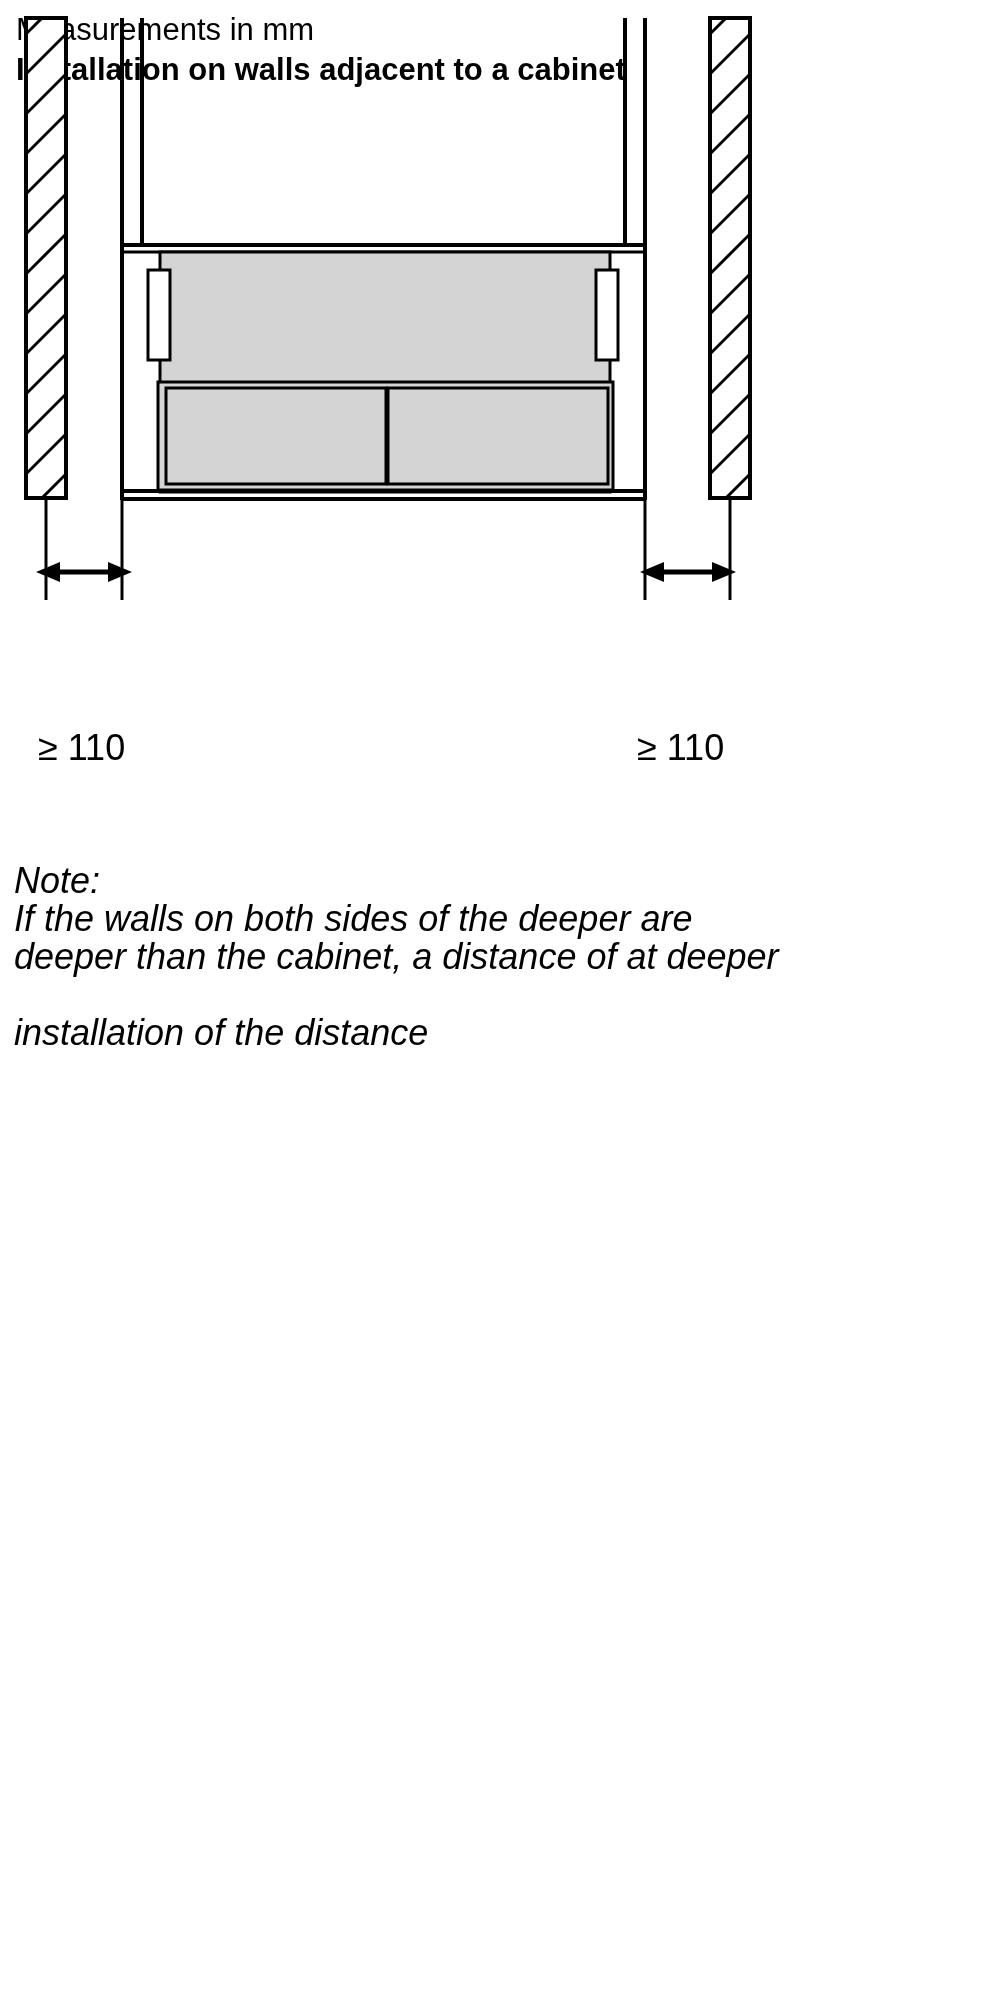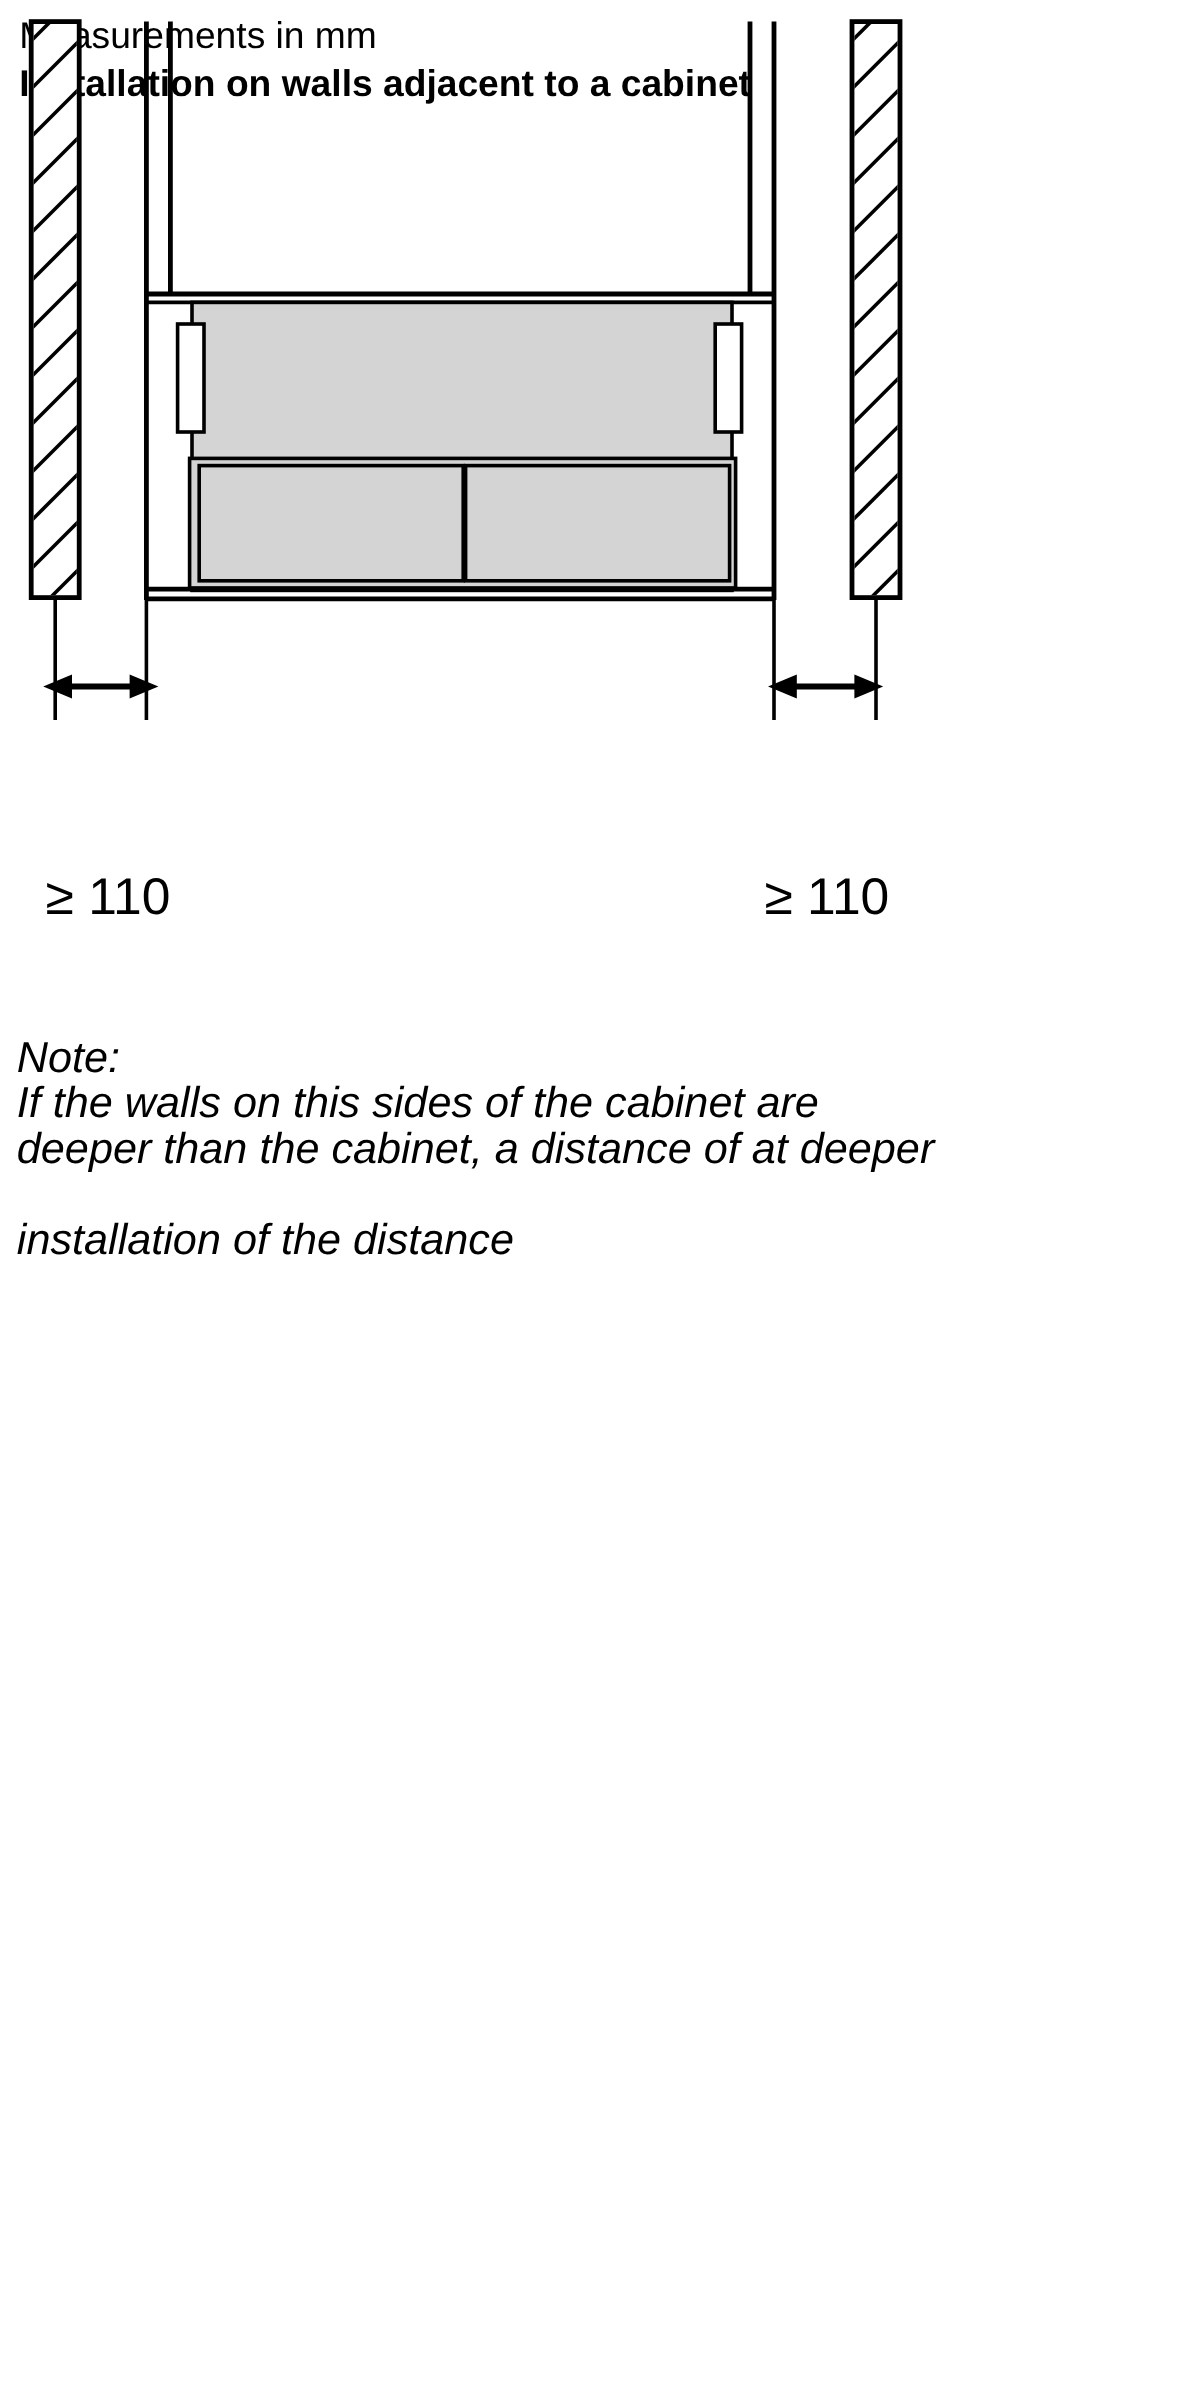--- a/index.html
+++ b/index.html
@@ -40,21 +40,21 @@
   }
   .diagram {
     position: absolute;
     left: 0;
     top: 125;
     width: 1000px;
     height: 680px;
   }
   .dim-label {
     position: absolute;
-    font-size: 43px;
+    font-size: 36px;
     line-height: 36px;
     white-space: nowrap;
   }
   .dim-left {
     left: 38px;
     top: 730px;
   }
   .dim-right {
     left: 637px;
     top: 730px;
@@ -196,19 +196,19 @@
         <polygon points="736,572 712,562 712,582" fill="#000000"></polygon>
       </g>
     </svg>
 
     <div class="dim-label dim-left">≥ 110</div>
     <div class="dim-label dim-right">≥ 110</div>
   </div>
 
   <div class="note-block">
     <p class="note-para">Note:</p>
-    <p class="note-para">If the walls on this sides of the cabinet are</p>
+    <p class="note-para">If the walls on both sides of the deeper are</p>
     <p class="note-para">deeper than the cabinet, a distance of at deeper</p>
     <div class="note-gap"></div>
     <p class="note-para">installation of the distance</p>
   </div>
 
 </div>
 
 </body></html>

